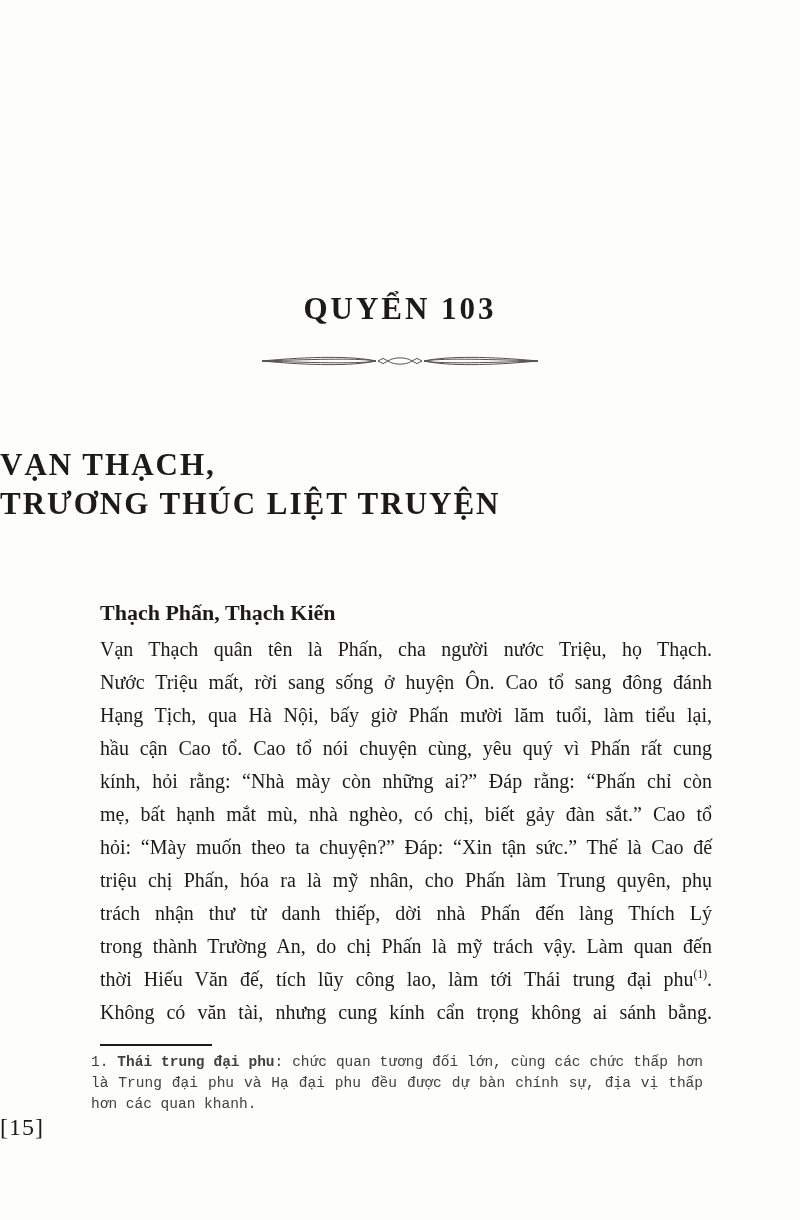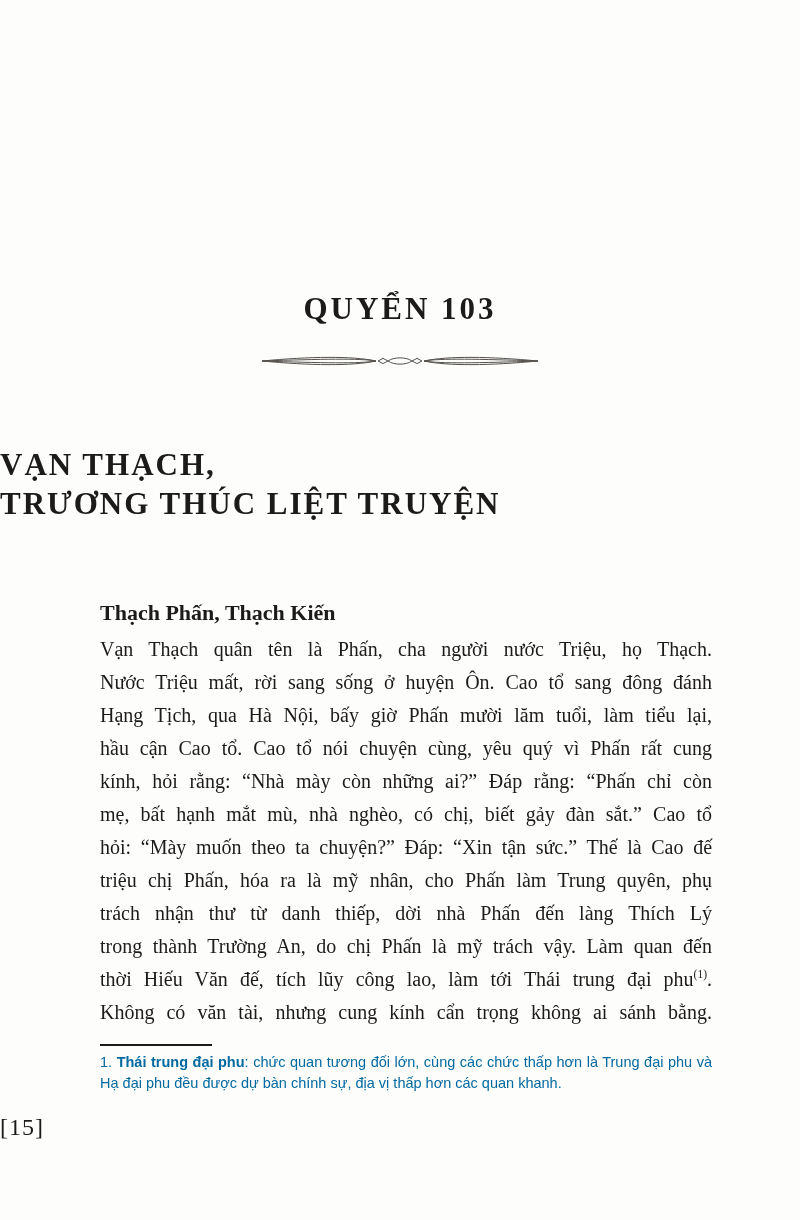--- a/index.html
+++ b/index.html
@@ -40,25 +40,25 @@
   }
   .run.normal{font-style:normal;}
   .run.italic{}
   .run.bold{font-weight:700;}
   sup.run{font-size:11.5px;line-height:0;}
   .footnote-rule{
     position:absolute;top:1044px;left:100px;width:112px;height:0;
     border-top:2px solid #1d1b19;
   }
   .footnote{
-    position:absolute;top:1052px;left:100px;width:612px;
-    font-family:Liberation Sans, sans-serif;
+    position:absolute;top:1052px;left:91px;width:612px;
+    font-family:Liberation Mono, monospace;
     font-size:14.5px;line-height:21px;
     text-align:justify;
-    color:#0369a1;
+    color:#404040;
   }
   .page-number{
     position:absolute;top:1114px;left:0;width:100%;
     font-size:24px;letter-spacing:1px;
   }
 </style>
 </head>
 <body>
 
 <div class="page">

